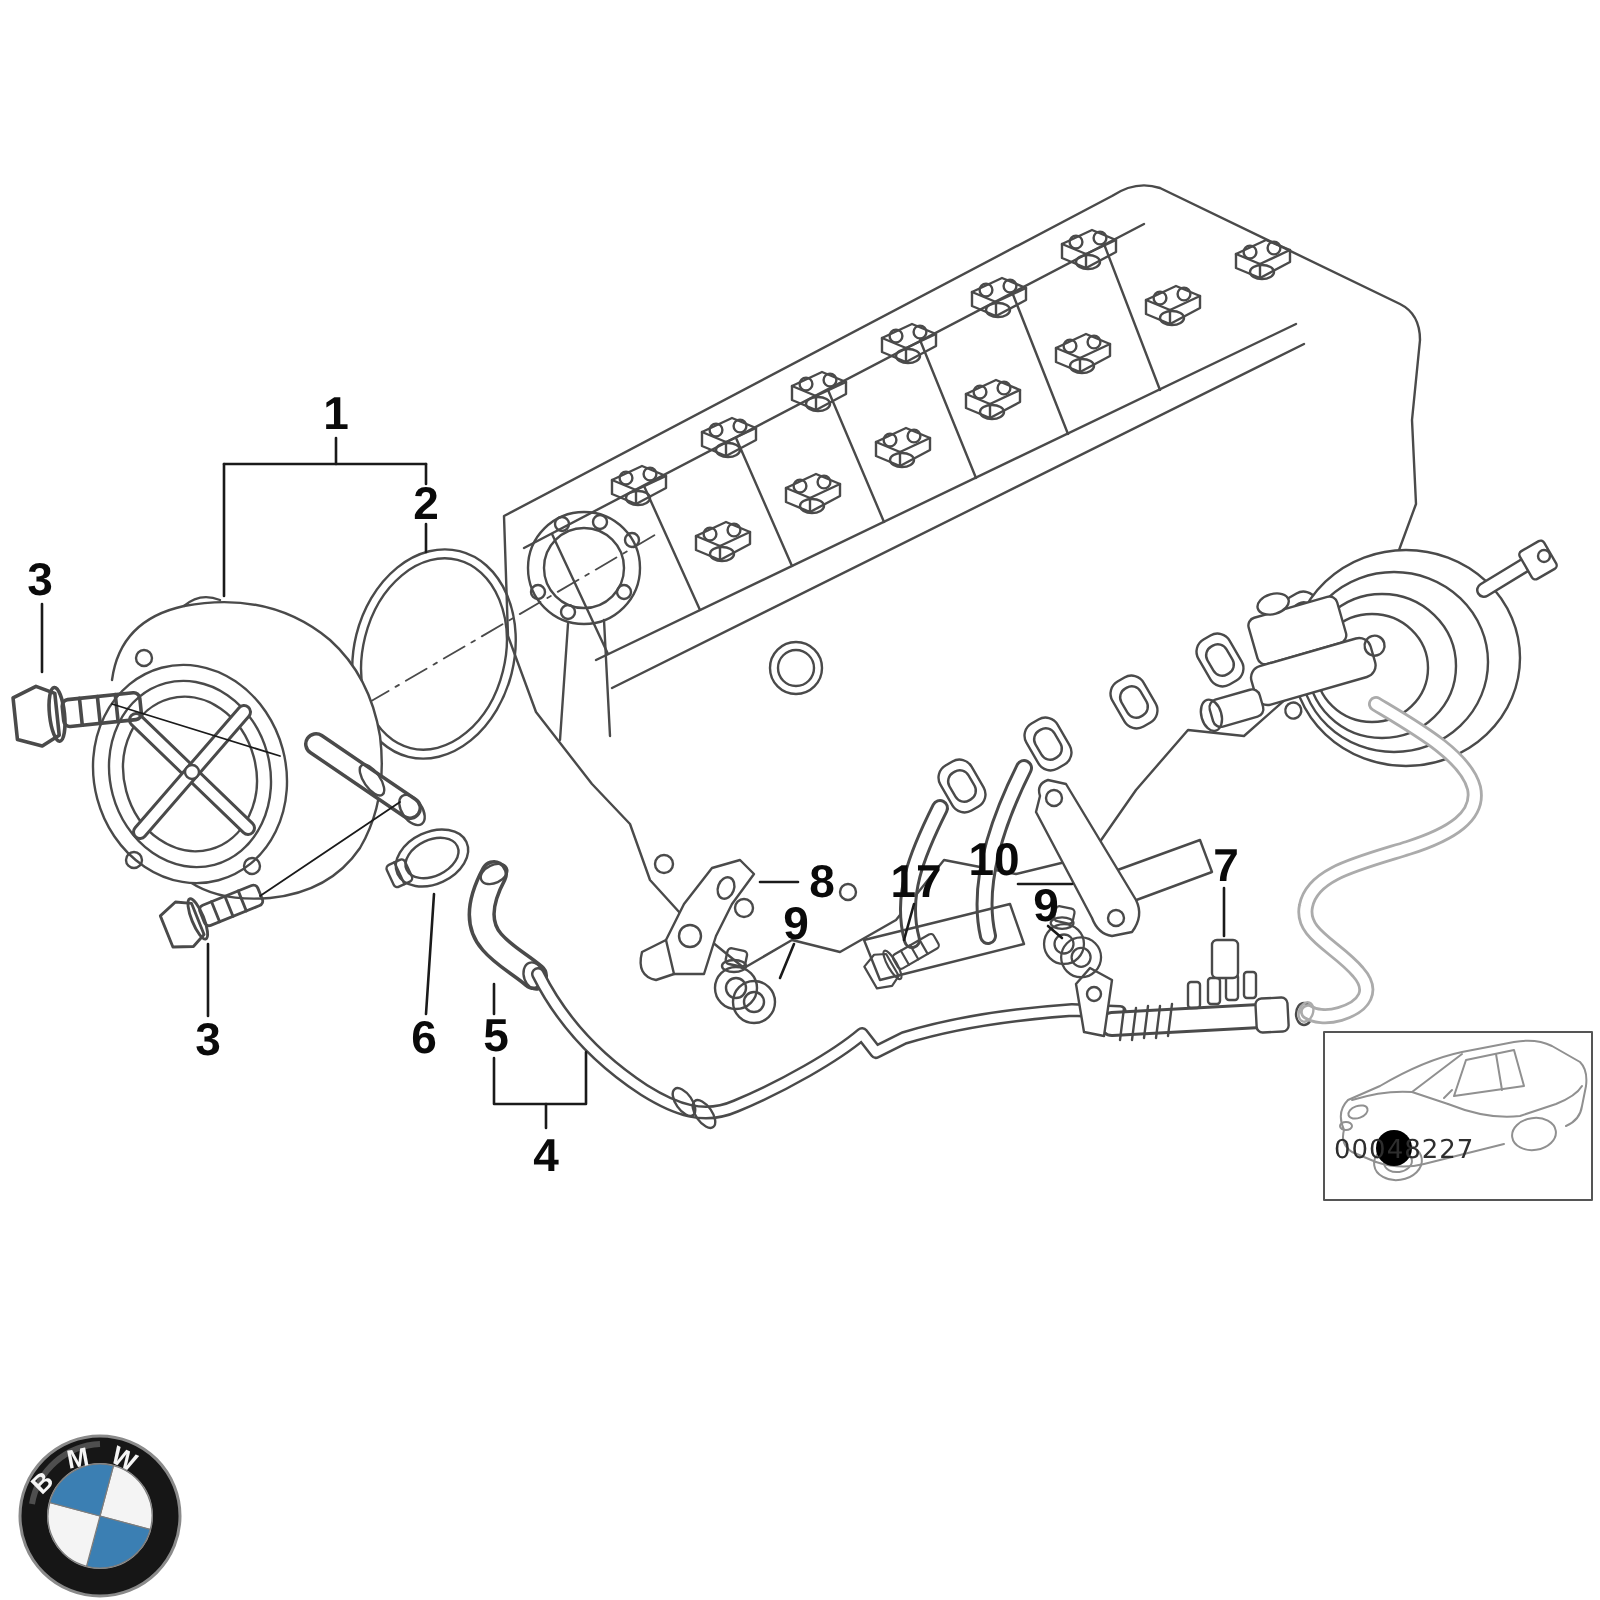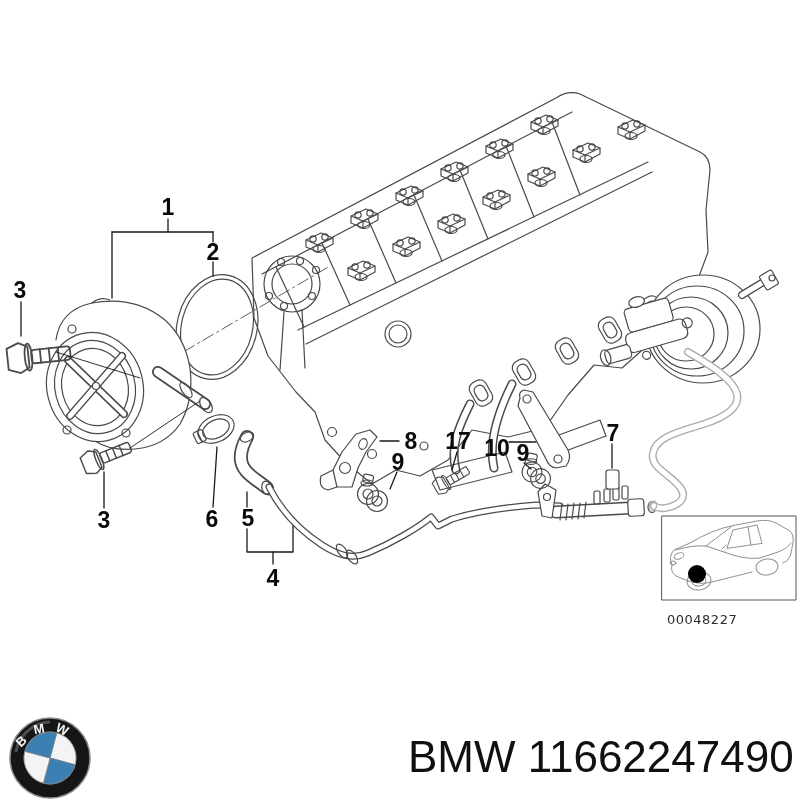--- a/index.html
+++ b/index.html
@@ -1,21 +1,21 @@
 <!DOCTYPE html>
 <html><head>
 <meta charset="utf-8">
 <style>
   html,body{margin:0;padding:0;background:#fff;}
   .stage{position:relative;width:800px;height:800px;background:#ffffff;overflow:hidden;
          font-family:"Liberation Sans",sans-serif;}
   .art{position:absolute;left:0;top:0;}
   .callout{position:absolute;transform:translate(-50%,-50%);
            font:700 23px "Liberation Sans",sans-serif;color:#0a0a0a;line-height:1;}
-  .catalog{position:absolute;left:667px;top:612px;
+  .catalog{position:absolute;left:667px;top:568px;
            font:400 13px "DejaVu Sans",sans-serif;color:#2e2e2e;letter-spacing:0.5px;}
   .part-number{position:absolute;left:408px;top:732px;
            font:400 44px "Liberation Sans",sans-serif;color:#101010;white-space:nowrap;}
   .logo{position:absolute;left:2px;top:712px;}
 </style>
 </head>
 <body>
 
 <div class="stage">
 
@@ -267,36 +267,35 @@
 <div class="callout" style="left:168px;top:207px">1</div>
 <div class="callout" style="left:213px;top:252px">2</div>
 <div class="callout" style="left:20px;top:290px">3</div>
 <div class="callout" style="left:104px;top:520px">3</div>
 <div class="callout" style="left:212px;top:519px">6</div>
 <div class="callout" style="left:248px;top:518px">5</div>
 <div class="callout" style="left:273px;top:578px">4</div>
 <div class="callout" style="left:411px;top:441px">8</div>
 <div class="callout" style="left:398px;top:462px">9</div>
 <div class="callout" style="left:458px;top:441px">17</div>
-<div class="callout" style="left:497px;top:448px">10</div>
+<div class="callout" style="left:497px;top:430px">10</div>
 <div class="callout" style="left:523px;top:453px">9</div>
 <div class="callout" style="left:613px;top:433px">7</div>
 
 <div class="catalog">00048227</div>
 
 <svg class="logo" width="96" height="88" viewBox="0 0 96 88">
   <circle cx="48" cy="46" r="40" fill="#161616" stroke="#8a8a8a" stroke-width="1.5"></circle>
   <path d="M14,40 A36,36 0 0 1 48,10" stroke="#4e4e4e" stroke-width="3" fill="none"></path>
   <circle cx="48" cy="46" r="26" fill="#ededed" stroke="#9f9f9f" stroke-width="1"></circle>
   <g transform="rotate(15 48 46)" stroke="#7d7d7d" stroke-width="0.6">
     <path d="M48,46 L48,20 A26,26 0 0 1 74,46 Z" fill="#f4f4f4"></path>
     <path d="M48,46 L74,46 A26,26 0 0 1 48,72 Z" fill="#3b7fb3"></path>
     <path d="M48,46 L48,72 A26,26 0 0 1 22,46 Z" fill="#f4f4f4"></path>
     <path d="M48,46 L22,46 A26,26 0 0 1 48,20 Z" fill="#3b7fb3"></path>
   </g>
   <path id="logoArc" d="M16,52 A32,32 0 0 1 80,52" fill="none" stroke="none"></path>
   <text font-family="Liberation Sans, sans-serif" font-size="13" font-weight="700" fill="#f5f5f5" letter-spacing="9">
     <textPath href="#logoArc" startOffset="16">BMW</textPath>
   </text>
 </svg>
-<div class="part-number">BMW 11662247490</div>
 
 </div>
 
 </body></html>

